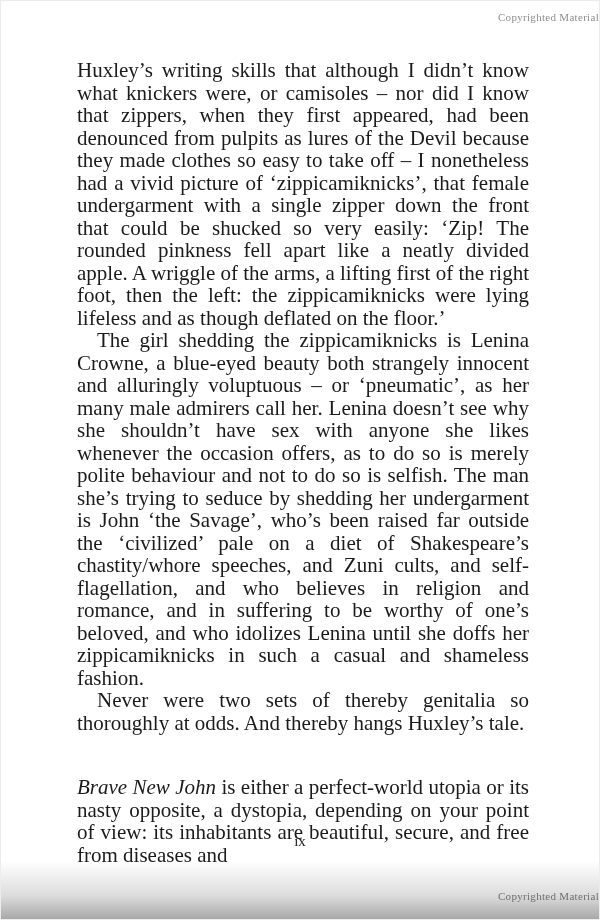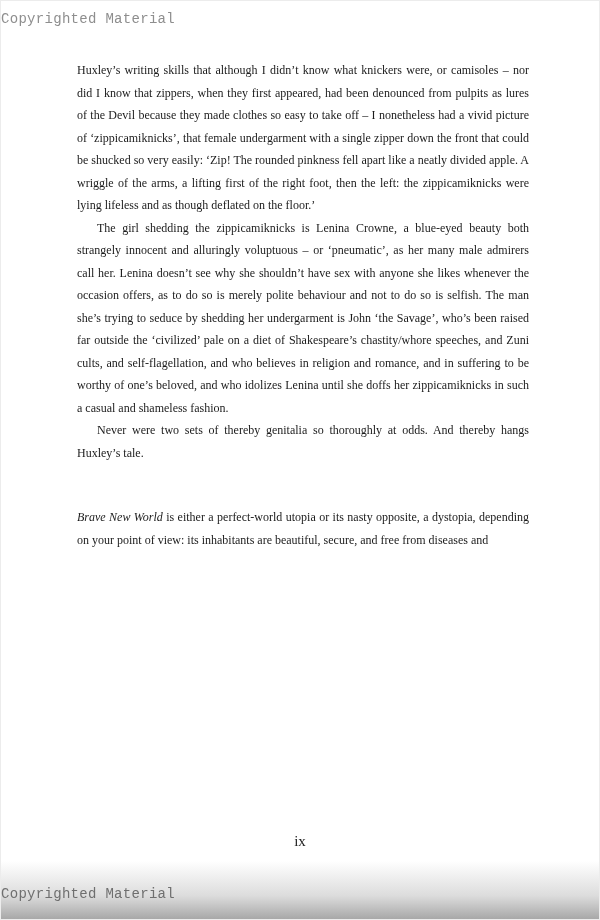--- a/index.html
+++ b/index.html
@@ -13,37 +13,37 @@
     height: 920px;
     background: #ffffff;
     box-sizing: border-box;
     border: 1px solid #ececec;
     overflow: hidden;
     font-family: "Liberation Serif", "DejaVu Serif", serif;
     color: #1b1b1b;
   }
   .notice {
     width: 100%;
-    text-align: left;
-    font-family: Liberation Mono, monospace;
-    font-size: 14px;
+    text-align: right;
+    font-family: Liberation Serif, serif;
+    font-size: 11px;
     letter-spacing: 0.3px;
     color: #8e8e8e;
   }
   .notice-top {
     position: absolute;
     top: 10px;
     left: 0;
   }
   .text-block {
     position: absolute;
     top: 58px;
     left: 76px;
     width: 452px;
-    font-size: 12px;
+    font-size: 21px;
     line-height: 22.5px;
     text-align: justify;
     font-family: Liberation Serif, serif;
   }
   .text-block p {
     margin: 0;
     padding: 0;
   }
   .text-block p.indent {
     text-indent: 20px;
@@ -85,21 +85,21 @@
 <body>
 
 <div class="page">
 
   <div class="notice notice-top">Copyrighted Material</div>
 
   <div class="text-block" id="text-block">
       <p class=""><span>Huxley’s writing skills that although I didn’t know what knickers were, or camisoles – nor did I know that zippers, when they first appeared, had been denounced from pulpits as lures of the Devil because they made clothes so easy to take off – I nonetheless had a vivid picture of ‘zippicamiknicks’, that female undergarment with a single zipper down the front that could be shucked so very easily: ‘Zip! The rounded pinkness fell apart like a neatly divided apple. A wriggle of the arms, a lifting first of the right foot, then the left: the zippicamiknicks were lying lifeless and as though deflated on the floor.’</span></p>
       <p class="indent "><span>The girl shedding the zippicamiknicks is Lenina Crowne, a blue-eyed beauty both strangely innocent and alluringly voluptuous – or ‘pneumatic’, as her many male admirers call her. Lenina doesn’t see why she shouldn’t have sex with anyone she likes whenever the occasion offers, as to do so is merely polite behaviour and not to do so is selfish. The man she’s trying to seduce by shedding her undergarment is John ‘the Savage’, who’s been raised far outside the ‘civilized’ pale on a diet of Shakespeare’s chastity/whore speeches, and Zuni cults, and self-flagellation, and who believes in religion and romance, and in suffering to be worthy of one’s beloved, and who idolizes Lenina until she doffs her zippicamiknicks in such a casual and shameless fashion.</span></p>
       <p class="indent "><span>Never were two sets of thereby genitalia so thoroughly at odds. And thereby hangs Huxley’s tale.</span></p>
-      <p class="section-break"><em>Brave New World</em><span> is either a perfect-world utopia or its nasty opposite, a dystopia, depending on your point of view: its inhabitants are beautiful, secure, and free from diseases and</span></p>
+      <p class="section-break"><em>Brave New John</em><span> is either a perfect-world utopia or its nasty opposite, a dystopia, depending on your point of view: its inhabitants are beautiful, secure, and free from diseases and</span></p>
     </div>
 
   <div class="page-number">ix</div>
 
   <div class="bottom-band">
     <div class="notice notice-bottom">Copyrighted Material</div>
   </div>
 
 </div>
 

